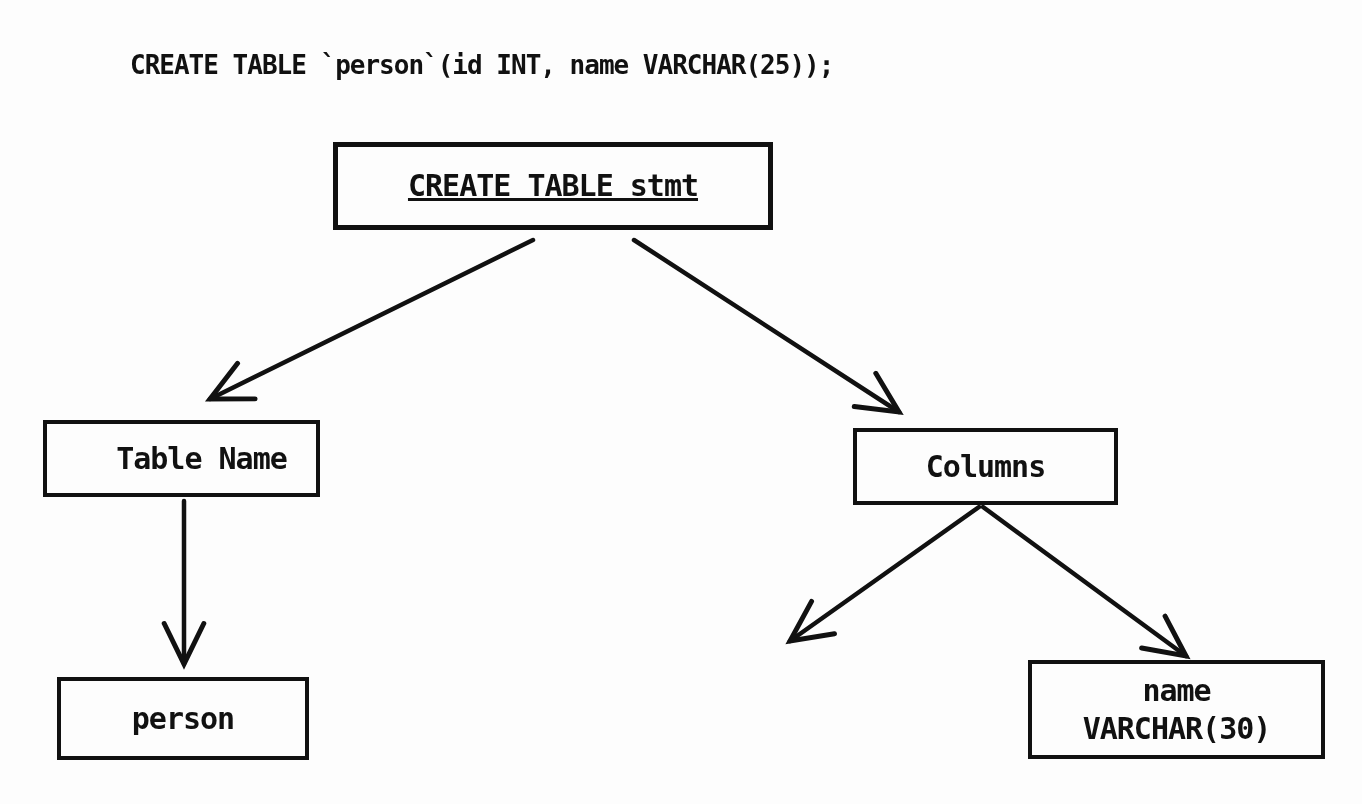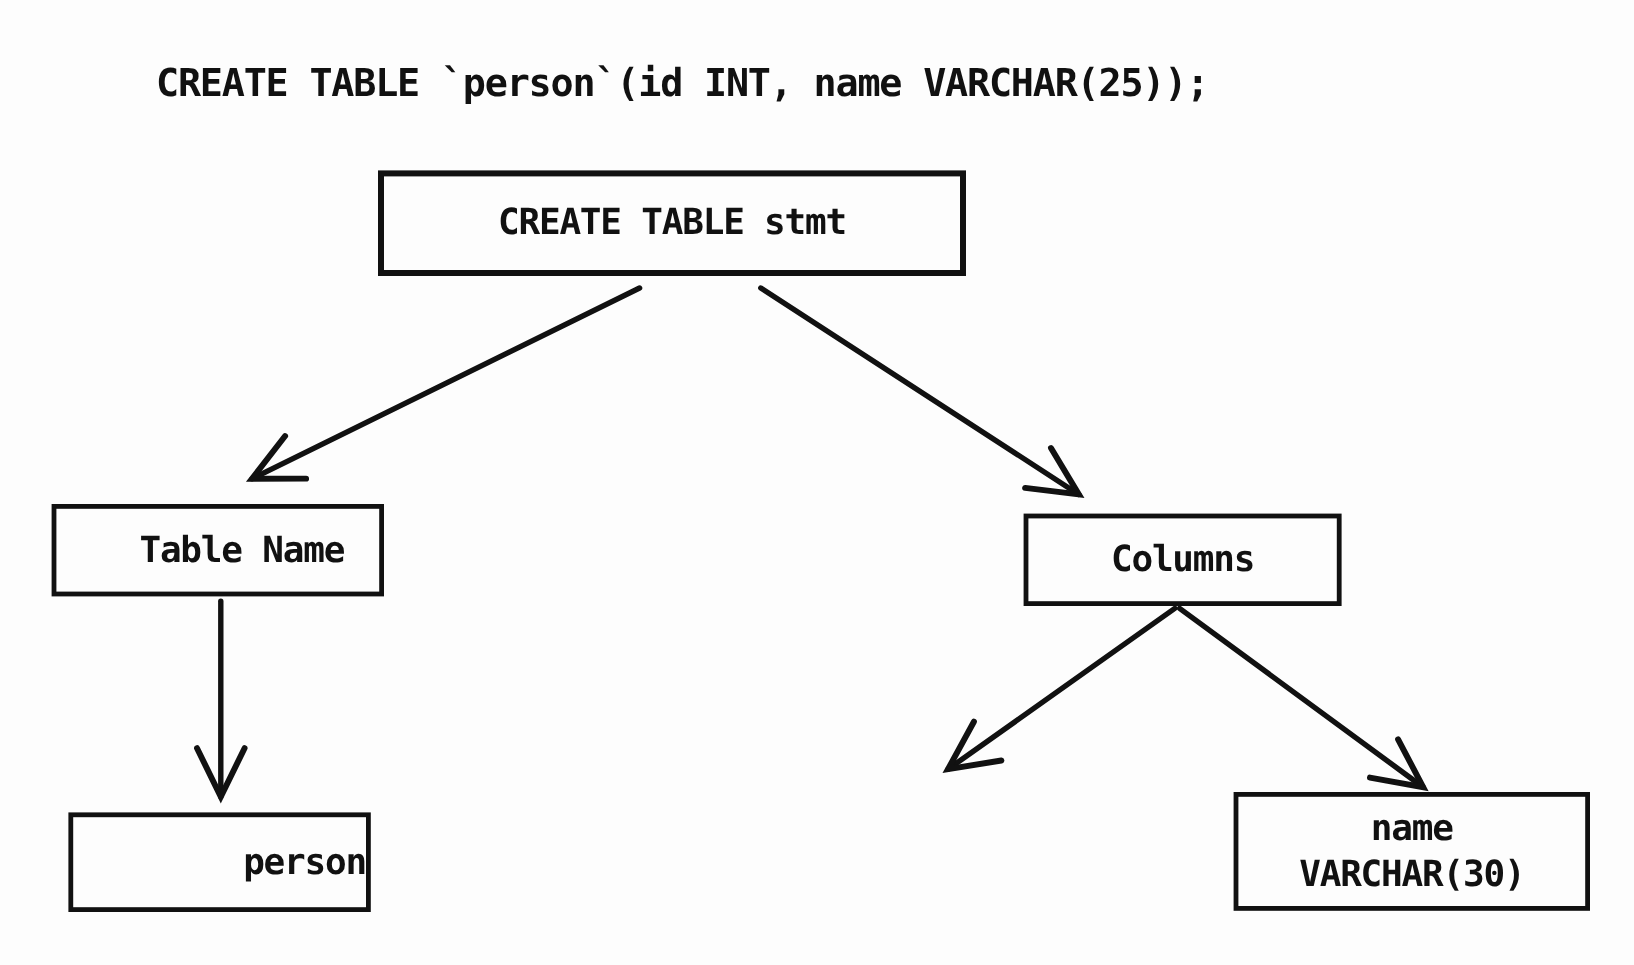--- a/index.html
+++ b/index.html
@@ -16,21 +16,21 @@
     position: relative;
     width: 1362px;
     height: 804px;
     background: var(--bg);
     overflow: hidden;
   }
   .sql-statement {
     position: absolute;
     left: 130px;
     top: 50px;
-    font-size: 32px;
+    font-size: 26px;
     font-weight: bold;
     letter-spacing: -1px;
     white-space: pre;
     color: var(--ink);
   }
   .arrows {
     position: absolute;
     left: 0;
     top: 0;
     width: 1362px;
@@ -51,24 +51,24 @@
     flex-direction: column;
     align-items: center;
     justify-content: center;
     font-size: 30px;
     font-weight: bold;
     letter-spacing: -1px;
     text-align: center;
     line-height: 1.25;
     color: var(--ink);
   }
-  .node-stmt      { left: 315px;  top: 142px; width: 490px; height: 88px;  border-width: 5px; }
+  .node-stmt      { left: 333px;  top: 142px; width: 440px; height: 88px;  border-width: 5px; text-decoration: underline; }
   .node-tablename { left: 43px;   top: 420px; width: 277px; height: 77px; padding-left: 40px;  }
   .node-columns   { left: 853px;  top: 428px; width: 265px; height: 77px;  }
-  .node-person    { left: 57px;   top: 677px; width: 252px; height: 83px; align-items: flex-end;  }
+  .node-person    { left: 57px;   top: 677px; width: 252px; height: 83px;  }
   .node-id        { left: 635px;  top: 666px; width: 253px; height: 101px; }
   .node-name      { left: 1028px; top: 660px; width: 297px; height: 99px;  }
 </style>
 </head>
 <body>
 
 <div class="canvas">
 
   <div class="sql-statement">CREATE TABLE `person`(id INT, name VARCHAR(25));</div>
 

